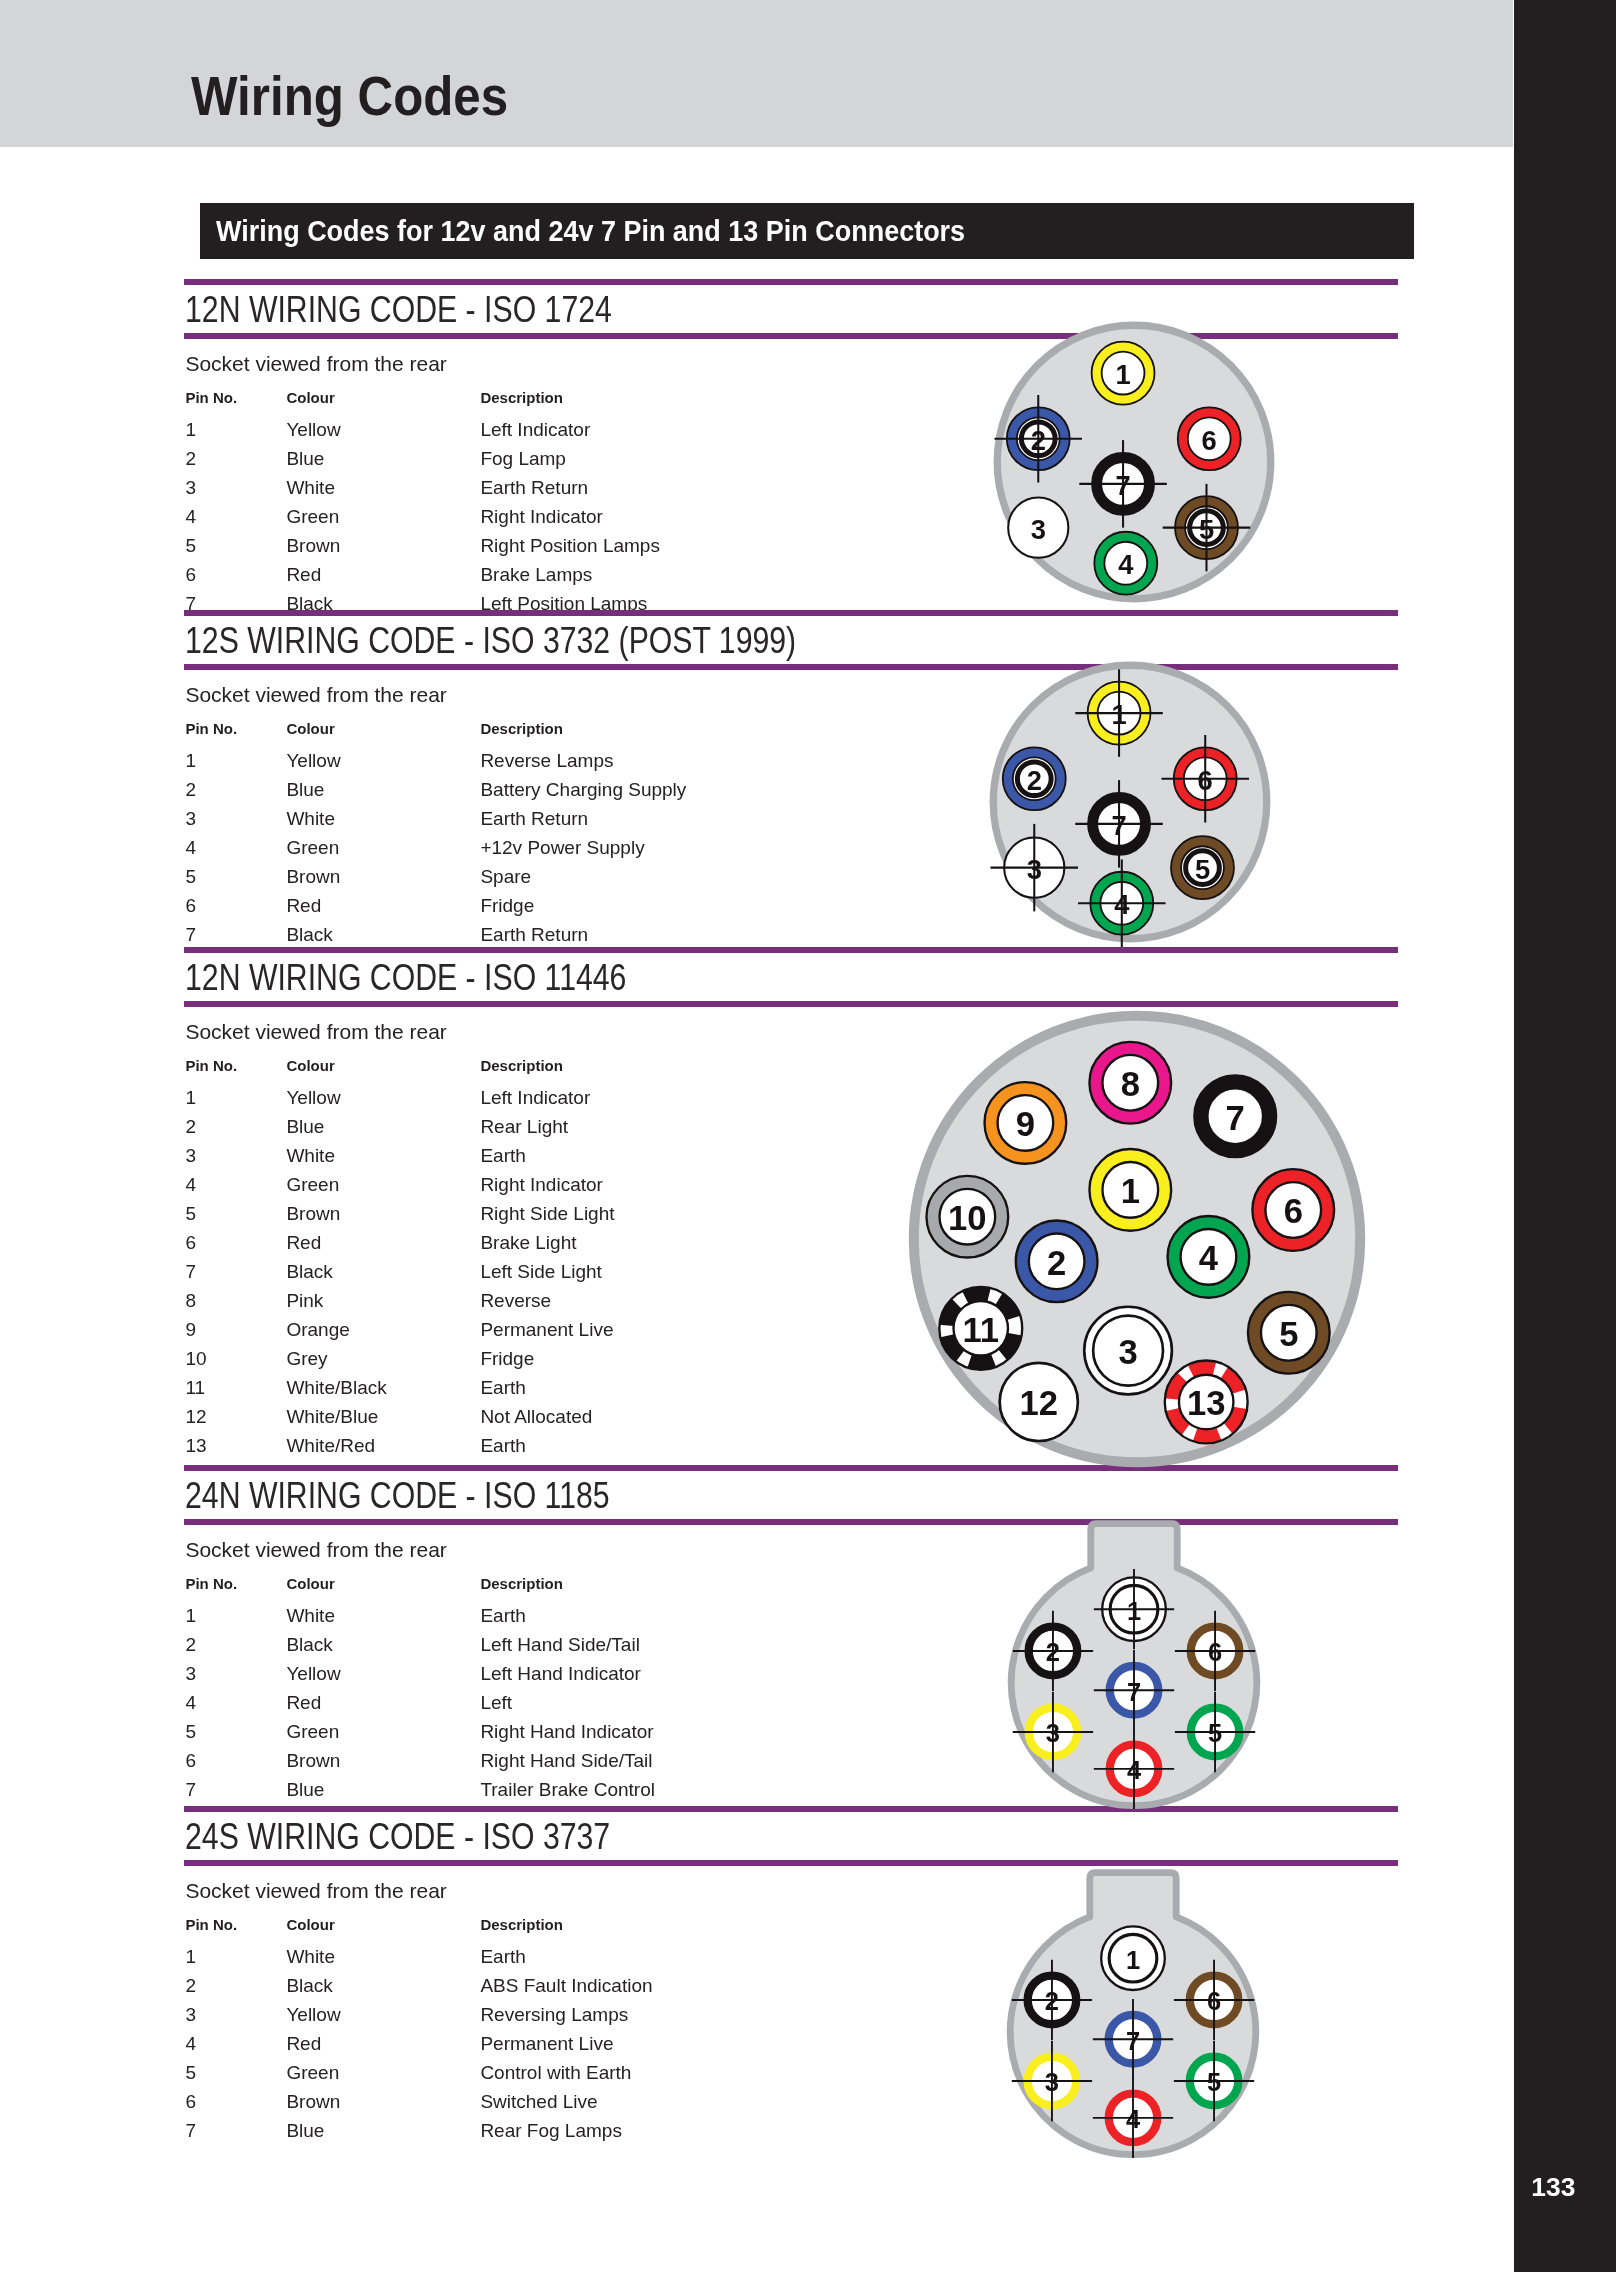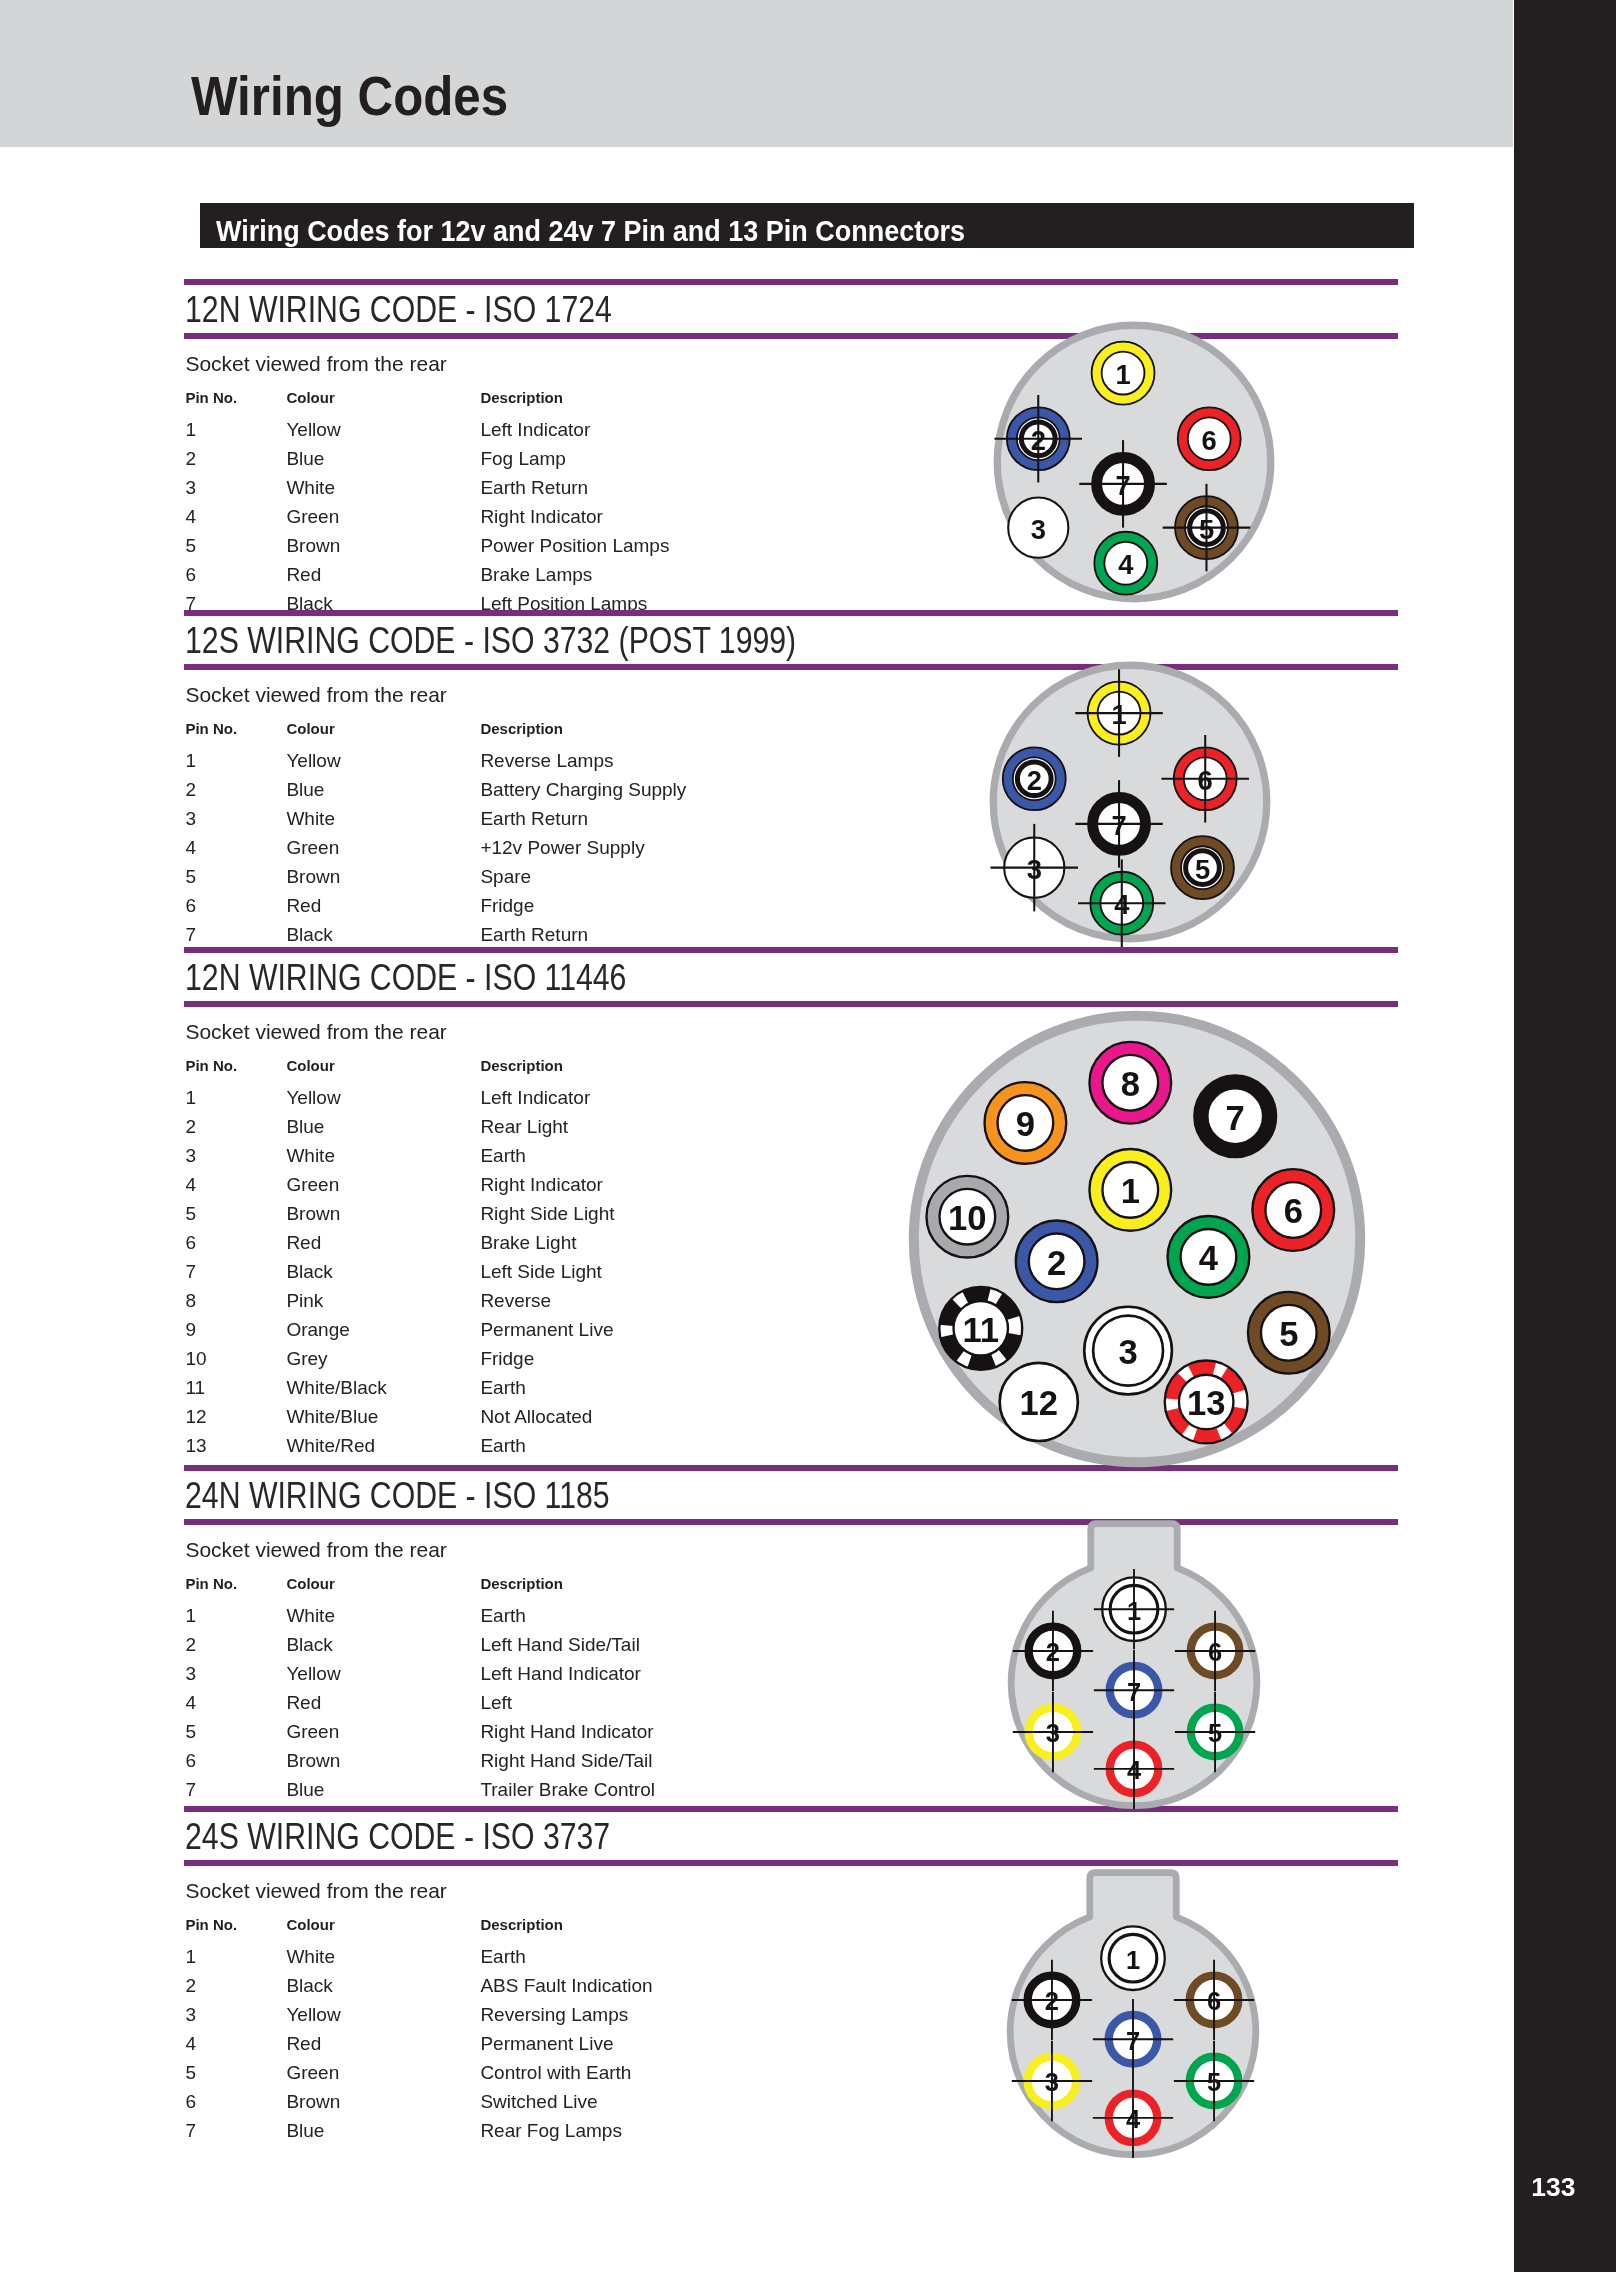--- a/index.html
+++ b/index.html
@@ -8,21 +8,21 @@
     font-family:"Liberation Sans",sans-serif;color:#262223;overflow:hidden;
   }
   .gray-header{position:absolute;left:0;top:0;width:1513px;height:147px;background:#d4d5d6;}
   .page-title{
     position:absolute;left:191px;top:68px;margin:0;line-height:1;
     font-size:56px;font-weight:bold;color:#231f20;white-space:nowrap;
     transform:scaleX(0.88);transform-origin:0 0;
   }
   .sidebar{position:absolute;right:0;top:0;width:103px;height:2273px;background:#231f20;}
   .pagenum{position:absolute;left:17.3px;top:2172px;color:#ffffff;font-size:26.4px;font-weight:bold;text-align:center;}
-  .banner{position:absolute;left:200px;top:203px;width:1214px;height:45px;background:#231f20;display:flex;align-items:flex-end;}
+  .banner{position:absolute;left:200px;top:203px;width:1214px;height:56px;background:#231f20;display:flex;align-items:center;}
   .banner .banner-text{
     color:#ffffff;font-size:29px;font-weight:bold;margin-left:15.5px;white-space:nowrap;
     transform:scaleX(0.93);transform-origin:0 50%;
   }
   .wsec{position:absolute;left:184px;width:1214px;}
   .rule{height:5.5px;background:#772e7c;}
   .wsec h2{
     margin:7.3px 0 5.5px 0.9px;font-size:36px;font-weight:400;color:#2a2627;line-height:36px;
     white-space:nowrap;transform:scaleX(0.84);transform-origin:0 50%;
   }
@@ -84,21 +84,21 @@
             <td class="c-desc">Earth Return</td>
           </tr>
           <tr>
             <td class="c-pin">4</td>
             <td class="c-col">Green</td>
             <td class="c-desc">Right Indicator</td>
           </tr>
           <tr>
             <td class="c-pin">5</td>
             <td class="c-col">Brown</td>
-            <td class="c-desc">Power Position Lamps</td>
+            <td class="c-desc">Right Position Lamps</td>
           </tr>
           <tr>
             <td class="c-pin">6</td>
             <td class="c-col">Red</td>
             <td class="c-desc">Brake Lamps</td>
           </tr>
           <tr>
             <td class="c-pin">7</td>
             <td class="c-col">Black</td>
             <td class="c-desc">Left Position Lamps</td>

